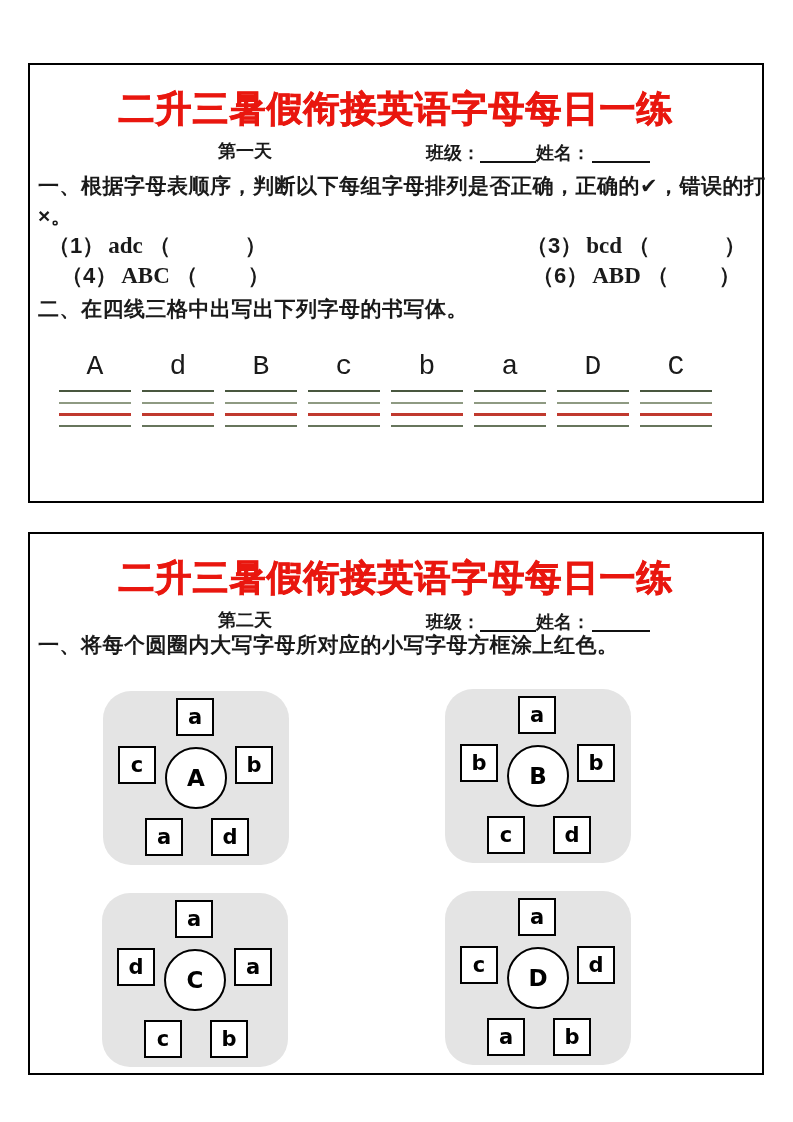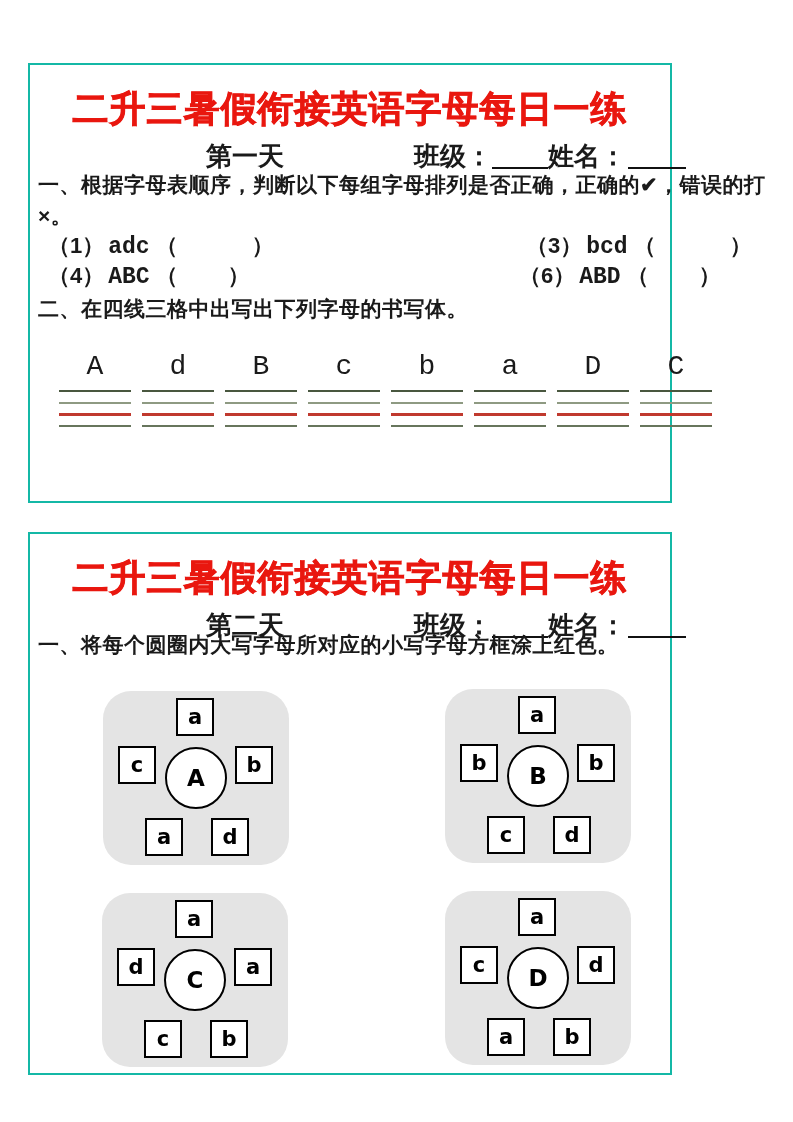--- a/index.html
+++ b/index.html
@@ -2,62 +2,62 @@
 <html style="--title-red: #e9170f; --line-dark: #49573f; --line-mid: #8e9a82; --line-red: #c0392e; --line-low: #67755c; --panel-gray: #e4e4e4;"><head>
 <meta charset="utf-8">
 <style>
   html,body{margin:0;padding:0;background:#ffffff;}
   body{
     width:793px;height:1122px;position:relative;
     font-family:"Liberation Sans","DejaVu Sans",sans-serif;
     color:#1a1a1a;
   }
   .page{
-    position:absolute;left:28px;width:644px;
-    border:2px solid #14b8a6;background:#fff;box-sizing:border-box;
+    position:absolute;left:28px;width:736px;
+    border:2px solid #000000;background:#fff;box-sizing:border-box;
   }
   #page1{top:63px;height:440px;}
   #page2{top:532px;height:543px;}
 
   .doc-title{
     position:absolute;left:0;right:0;top:24px;
     text-align:center;
     font-size:36px;line-height:40px;font-weight:900;
     color:var(--title-red,#e9170f);
     letter-spacing:1px;
     font-family:"Liberation Serif","DejaVu Serif",serif;
     -webkit-text-stroke:0.8px var(--title-red,#e9170f);
   }
-  .header-row{position:absolute;top:74px;left:4px;right:0;height:30px;font-size:26px;font-weight:700;}
+  .header-row{position:absolute;top:74px;left:16px;right:0;height:30px;font-size:18px;font-weight:700;}
   .day{position:absolute;left:172px;top:0;}
   .class-name-group{position:absolute;left:380px;top:0;white-space:nowrap;}
   .blank-line{
     display:inline-block;height:22px;vertical-align:-4px;
     border-bottom:2px solid #111;
   }
   .blank-class{width:56px;}
   .blank-name{width:58px;margin-left:2px;}
   .name-label{}
 
   .task-text{
     position:absolute;left:8px;right:6px;
     font-size:21px;line-height:29px;font-weight:700;letter-spacing:0.5px;
     white-space:nowrap;
   }
-  #p1-task1-l1{top:106px;font-family:Liberation Serif, serif;}
+  #p1-task1-l1{top:106px;}
   #p1-task1-l2{top:136px;}
   #p1-task2{top:229px;}
   #p2-task1{top:96px;}
 
   .items-row{position:absolute;left:0;right:0;height:30px;font-size:22px;font-weight:700;}
   #items-r1{top:166px;}
-  #items-r2{top:196px;}
+  #items-r2{top:196px;margin-left:13px;}
   .item{position:absolute;top:0;white-space:nowrap;}
   .item .letters{
-    font-family:Liberation Mono, monospace;
+    font-family:Liberation Serif, serif;
     font-size:23px;font-weight:700;margin:0 6px 0 4px;
   }
   .item .answer{letter-spacing:2px;}
   .pos-c1{left:18px;}
   .pos-c2{left:256px;}
   .pos-c3{left:496px;}
   .pos-c3b{left:489px;text-align:center;}
 
   .trace-letters{
     position:absolute;top:286px;left:29px;display:flex;gap:11px;

